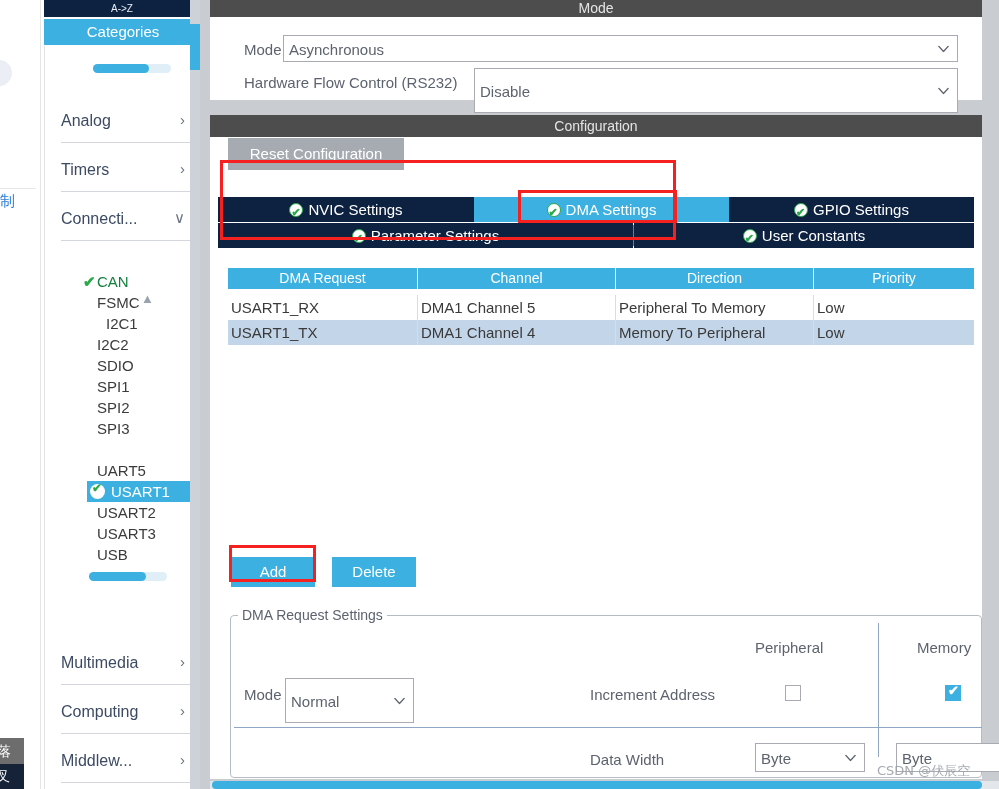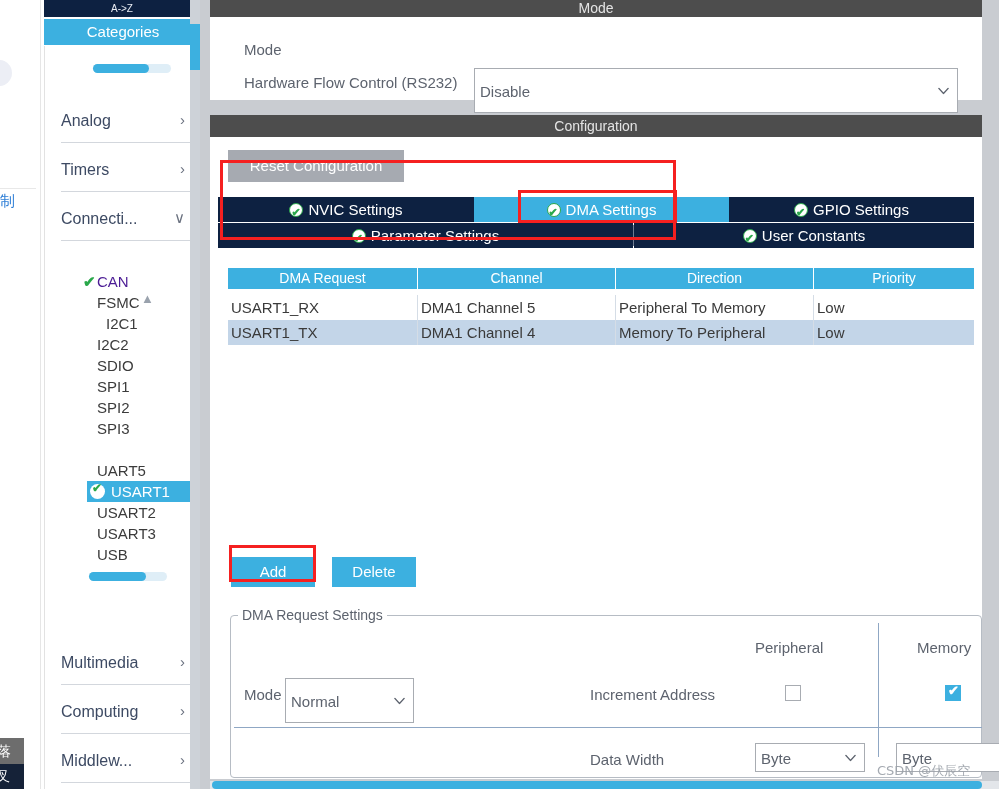--- a/index.html
+++ b/index.html
@@ -99,21 +99,21 @@
   .cat-item {
     position: absolute; left: 52px; height: 21px;
     font-size: 15px; color: #3b3b3b; line-height: 21px;
     white-space: nowrap;
   }
   .cat-item.sel {
     left: 42px; width: 106px; padding-left: 24px;
     background: #3cb0e0; color: #ffffff;
     box-sizing: border-box;
   }
-  .cat-item.can { color: #4c1d95; }
+  .cat-item.can { color: #15803d; }
   .tick-green {
     position: absolute; left: 38px;
     font-size: 15px; color: #2aa84a; font-weight: bold; line-height: 21px;
   }
   .tick-circle {
     position: absolute; left: 45px; width: 15px; height: 15px;
     border-radius: 50%; background: #ffffff;
   }
   .tick-circle::after {
     content: "\2714"; position: absolute; left: 2px; top: -3px;
@@ -354,35 +354,41 @@
   <div class="panel-sb-track"></div>
   <div class="panel-sb-thumb"></div>
 
   <div class="main">
 
     <div class="section-header" style="left:10px; top:0; width:772px; height:17px; line-height:17px;">Mode</div>
 
     <div class="white-card" style="left:10px; top:17px; width:772px; height:83px;">
 
       <div class="fld-label" style="left:34px; top:24px;">Mode</div>
+      <div class="combo" style="left:73px; top:18px; width:675px; height:27px;">
+        <span class="val">Asynchronous</span>
+        <svg class="chev" viewBox="0 0 11 7">
+          <path d="M0.5 0.5 L5.5 6 L10.5 0.5" fill="none" stroke="#5d636e" stroke-width="1.2"></path>
+        </svg>
+      </div>
 
       <div class="fld-label" style="left:34px; top:57px;">Hardware Flow Control (RS232)</div>
       <div class="combo" style="left:264px; top:51px; width:484px; height:45px;">
         <span class="val">Disable</span>
         <svg class="chev" viewBox="0 0 11 7">
           <path d="M0.5 0.5 L5.5 6 L10.5 0.5" fill="none" stroke="#5d636e" stroke-width="1.2"></path>
         </svg>
       </div>
     </div>
 
     <div class="section-header" style="left:10px; top:115px; width:772px; height:22px; line-height:22px;">Configuration</div>
 
     <div class="white-card" style="left:10px; top:137px; width:772px; height:642px;">
 
-      <div class="btn-reset" style="left:18px; top:13px; width:176px; height:32px;">Reset Configuration</div>
+      <div class="btn-reset" style="left:18px; top:1px; width:176px; height:32px;">Reset Configuration</div>
 
       <div class="tab" style="left:8px; top:60px; width:256px;">
         <span class="chk"></span><span>NVIC Settings</span>
       </div>
       <div class="tab active" style="left:264px; top:60px; width:255px;">
         <span class="chk"></span><span>DMA Settings</span>
       </div>
       <div class="tab" style="left:519px; top:60px; width:245px;">
         <span class="chk"></span><span>GPIO Settings</span>
       </div>

